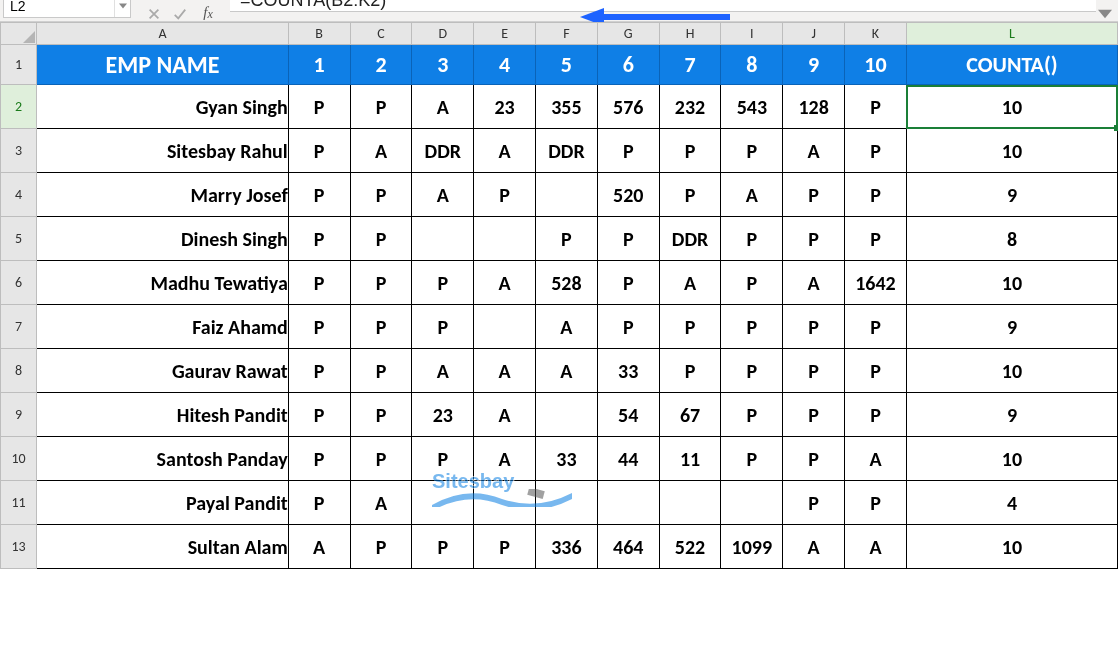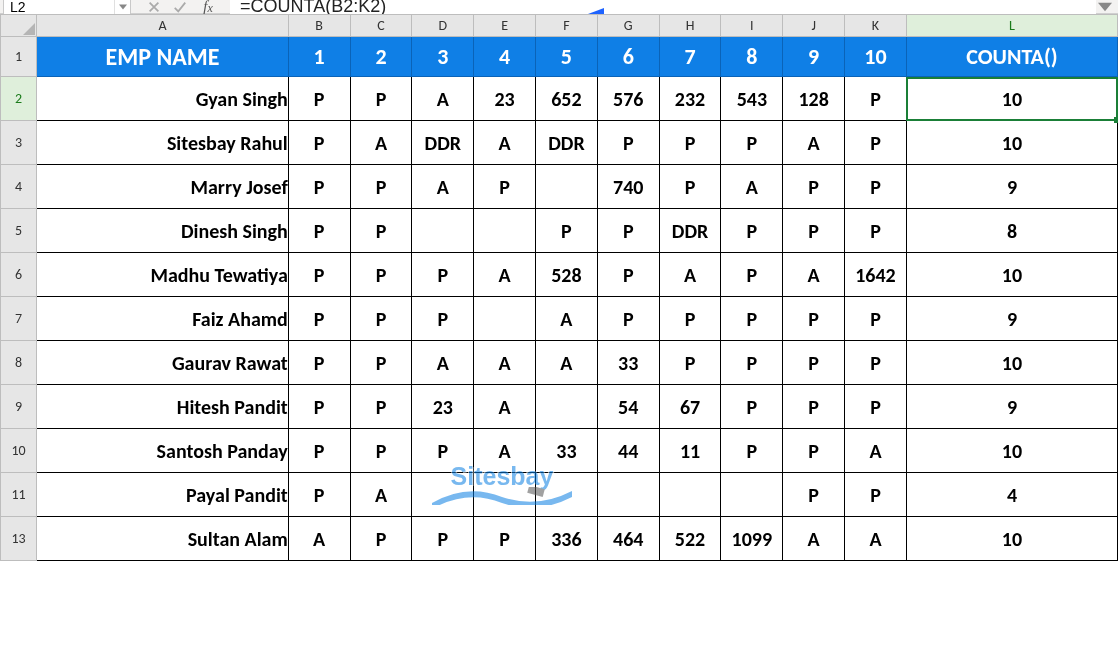--- a/index.html
+++ b/index.html
@@ -9,22 +9,22 @@
     background: #fff;
     width: 1118px;
     height: 666px;
     overflow: hidden;
     position: relative;
   }
 
   
   .formula-bar {
     display: flex;
-    align-items: center;
-    height: 14px;
+    align-items: flex-end;
+    height: 22px;
     background: #f3f2f1;
     border-bottom: 1px solid #d0d0d0;
     font-size: 15px;
     color: #222;
   }
   .name-box-wrap {
     display: flex;
     align-items: center;
     background: #fff;
     border: 1px solid #c9c9c9;
@@ -199,25 +199,24 @@
   
   .watermark {
     position: absolute;
     left: 432px;
     top: 448px;
     pointer-events: none;
     opacity: 0.55;
   }
   .wm-text {
     font-family: Arial, sans-serif;
-    font-size: 25px;
+    font-size: 20px;
     font-weight: 700;
     color: #0a7fe2;
     text-shadow: 1px 1px 0 #fff, -1px -1px 0 #fff;
-    text-align: center;
   }
   .wm-ribbon {
     width: 140px;
     height: 18px;
     margin-top: -4px;
   }
   .wm-ribbon svg { width: 100%; height: 100%; }
 </style>
 </head>
 <body>
@@ -310,21 +309,21 @@
           <td>10</td>
           <td>COUNTA()</td>
         </tr>
         <tr class="datarow">
           <th class="rowhead active">2</th>
           <td class="name">Gyan Singh</td>
           <td>P</td>
           <td>P</td>
           <td>A</td>
           <td>23</td>
-          <td>652</td>
+          <td>355</td>
           <td>576</td>
           <td>232</td>
           <td>543</td>
           <td>128</td>
           <td>P</td>
           <td class="result selected">10</td>
         </tr>
         <tr class="datarow">
           <th class="rowhead">3</th>
           <td class="name">Sitesbay Rahul</td>
@@ -341,21 +340,21 @@
           <td class="result">10</td>
         </tr>
         <tr class="datarow">
           <th class="rowhead">4</th>
           <td class="name">Marry Josef</td>
           <td>P</td>
           <td>P</td>
           <td>A</td>
           <td>P</td>
           <td></td>
-          <td>740</td>
+          <td>520</td>
           <td>P</td>
           <td>A</td>
           <td>P</td>
           <td>P</td>
           <td class="result">9</td>
         </tr>
         <tr class="datarow">
           <th class="rowhead">5</th>
           <td class="name">Dinesh Singh</td>
           <td>P</td>

